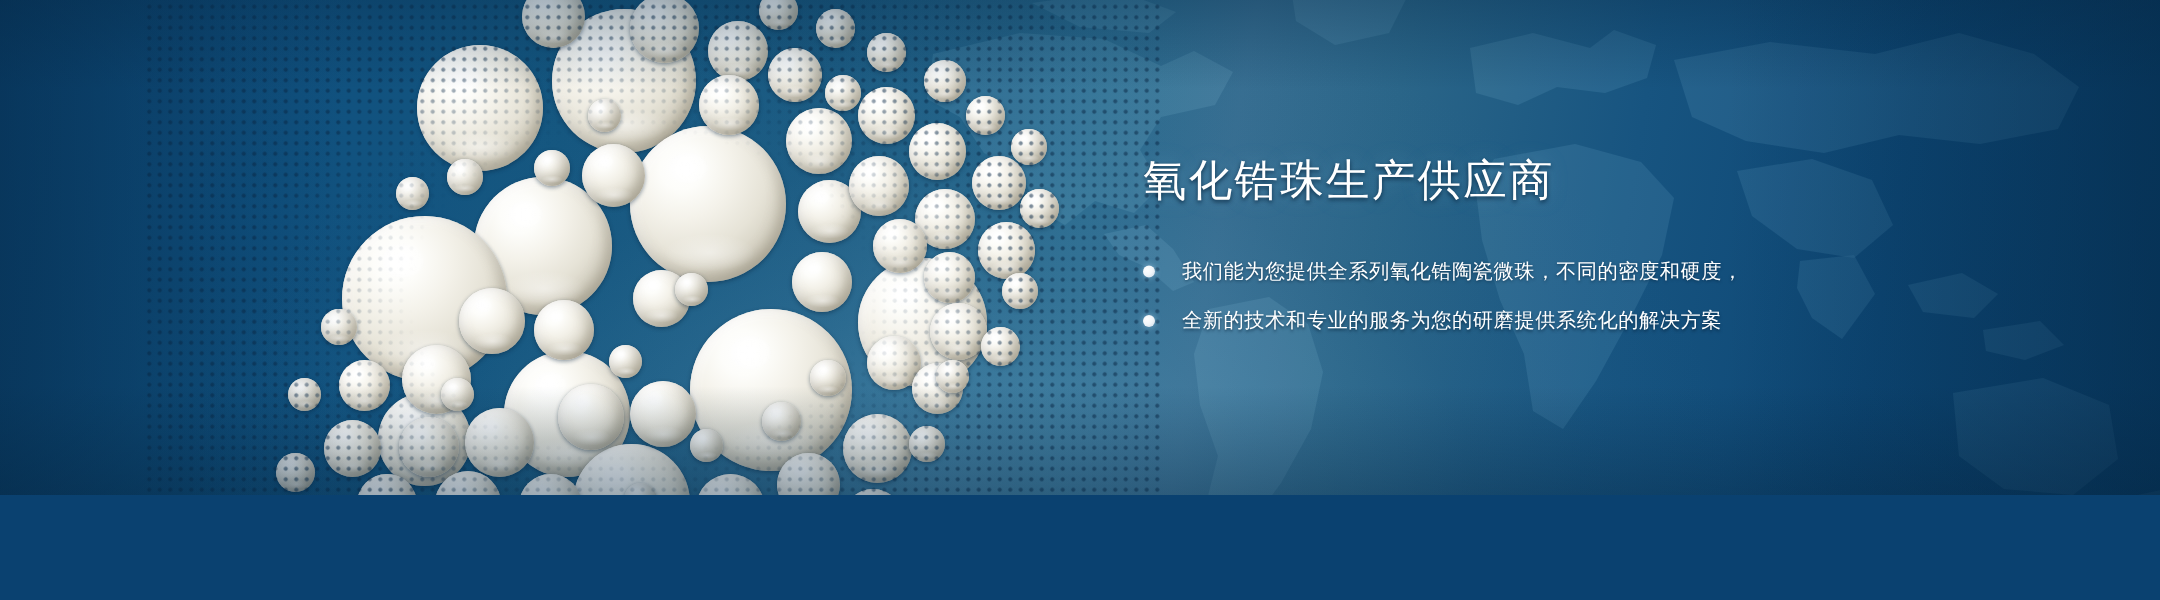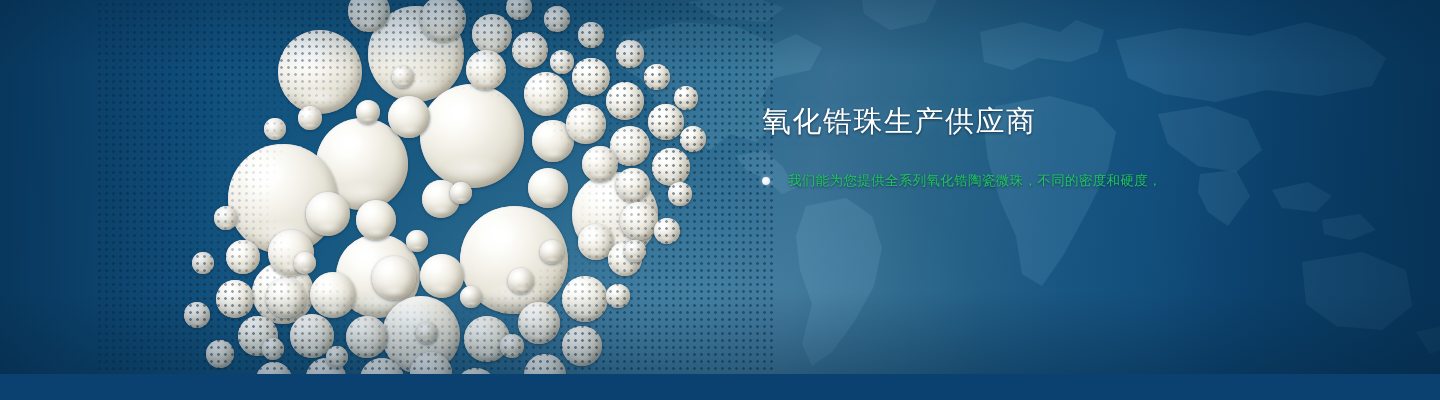--- a/index.html
+++ b/index.html
@@ -6,21 +6,21 @@
   html,body{margin:0;padding:0;}
   body{
     width:1440px;height:400px;overflow:hidden;
     font-family:"Liberation Sans","DejaVu Sans",sans-serif;
     background:#0a4170;
   }
 
   
   .banner{
     position:relative;
-    width:1440px;height:374px;
+    width:1440px;height:330px;
     overflow:hidden;
     background:#0b4473;
   }
 
   
   .bg-base{
     position:absolute;inset:0;
     background:
       linear-gradient(100deg,
         #0d4a7c 0%,
@@ -136,21 +136,21 @@
     white-space:nowrap;
   }
   .bullets{list-style:none;margin:0;padding:0;}
   .bullet{
     position:relative;
     padding-left:26px;
     margin-bottom:8px;
     font-size:13.5px;
     line-height:25px;
     letter-spacing:.35px;
-    color:#22c55e;
+    color:#ffffff;
     text-shadow:0 1px 2px rgba(3,26,48,.6);
   }
   .bullet:last-child{margin-bottom:0;}
   .dot{
     position:absolute;
     left:0;top:8.5px;
     width:8px;height:8px;
     border-radius:50%;
     background:radial-gradient(circle at 34% 30%,#ffffff 0%,#f2f6fa 48%,#cfdce8 100%);
     box-shadow:0 0 4px rgba(190,225,250,.55);
@@ -292,18 +292,22 @@
   <div class="copy">
     <h1 class="headline">氧化锆珠生产供应商</h1>
 
     <ul class="bullets">
 
       <li class="bullet">
         <span class="dot"></span>
         <span class="ln">我们能为您提供全系列氧化锆陶瓷微珠，不同的密度和硬度，</span>
       </li>
 
+      <li class="bullet">
+        <span class="dot"></span>
+        <span class="ln">全新的技术和专业的服务为您的研磨提供系统化的解决方案</span>
+      </li>
 
 
     </ul>
   </div>
 
 </div>
 
 </body></html>

